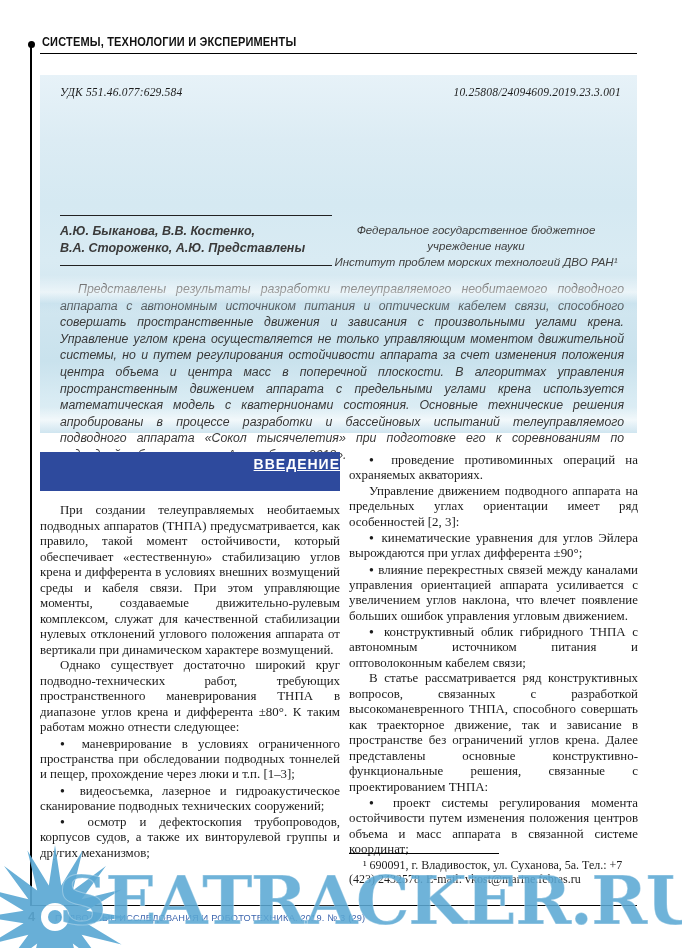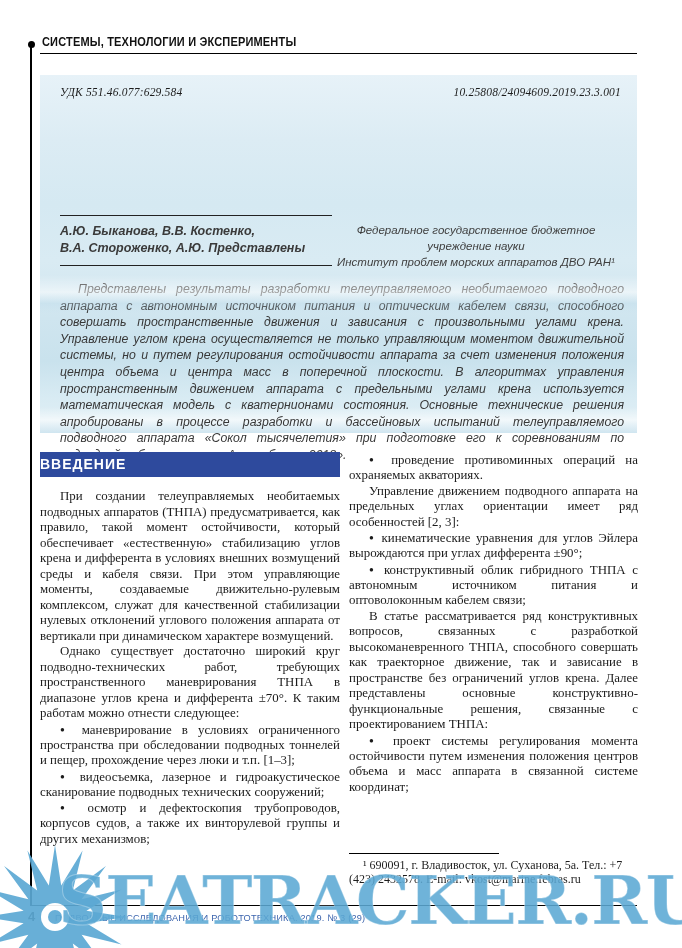--- a/index.html
+++ b/index.html
@@ -84,26 +84,27 @@
     font-family:"Liberation Sans",sans-serif;
     font-size:12.3px;line-height:16.6px;color:#383838;
     text-align:justify;text-indent:18px;
   }
 
   
   .col{position:absolute;top:452px;font-size:12.9px;line-height:15.5px;text-align:justify;}
   .col-left{left:40px;width:300px;}
   .col-right{left:349px;width:289px;}
   .section-bar{
-    width:100%;height:25px;margin-bottom:12px;
+    width:100%;height:39px;margin-bottom:12px;
     background:var(--accent);
-    color:#fff;text-align:left;
+    color:#fff;text-align:right;
     font-family:"Liberation Sans",sans-serif;
     font-weight:bold;font-size:14px;line-height:25px;letter-spacing:1px;
     text-indent:0;
+    text-decoration:underline;
   }
   .col p{margin:0;text-indent:20px;}
   .col p .dot{font-size:8px;vertical-align:1.5px;}
 
   
   .footnote{
     position:absolute;left:349px;top:853px;width:289px;
     font-size:12px;line-height:14px;text-align:left;color:#1d1d1d;
   }
   .footnote-rule{width:150px;border-top:1.2px solid #000;margin-bottom:4px;}
@@ -148,41 +149,42 @@
 
   <div class="hero">
     <div class="udk">УДК 551.46.077:629.584</div>
     <div class="doi">10.25808/24094609.2019.23.3.001</div>
     <div class="authors-block">
       <div>А.Ю. Быканова, В.В. Костенко,</div>
       <div>В.А. Стороженко, А.Ю. Представлены</div>
     </div>
     <div class="affiliation">
       <div>Федеральное государственное бюджетное учреждение науки</div>
-      <div>Институт проблем морских аппаратов ДВО РАН¹</div>
+      <div>Институт проблем морских технологий ДВО РАН¹</div>
     </div>
     <div class="abstract">Представлены результаты разработки телеуправляемого необитаемого подводного аппарата с автономным источником питания и оптическим кабелем связи, способного совершать пространственные движения и зависания с произвольными углами крена. Управление углом крена осуществляется не только управляющим моментом движительной системы, но и путем регулирования остойчивости аппарата за счет изменения положения центра объема и центра масс в поперечной плоскости. В алгоритмах управления пространственным движением аппарата с предельными углами крена используется математическая модель с кватернионами состояния. Основные технические решения апробированы в процессе разработки и бассейновых испытаний телеуправляемого подводного аппарата «Сокол тысячелетия» при подготовке его к соревнованиям по подводной робототехнике «Аквароботех-2018».</div>
   </div>
 
   <div class="col col-left">
     <div class="section-bar">ВВЕДЕНИЕ</div>
     <div>
         <p>При создании телеуправляемых необитаемых подводных аппаратов (ТНПА) предусматривается, как правило, такой момент остойчивости, который обеспечивает «естественную» стабилизацию углов крена и дифферента в условиях внешних возмущений среды и кабеля связи. При этом управляющие моменты, создаваемые движительно-рулевым комплексом, служат для качественной стабилизации нулевых отклонений углового положения аппарата от вертикали при динамическом характере возмущений.</p>
-        <p>Однако существует достаточно широкий круг подводно-технических работ, требующих пространственного маневрирования ТНПА в диапазоне углов крена и дифферента ±70°. К таким работам можно отнести следующее:</p>
+        <p>Однако существует достаточно широкий круг подводно-технических работ, требующих пространственного маневрирования ТНПА в диапазоне углов крена и дифферента ±80°. К таким работам можно отнести следующее:</p>
         <p><span class="dot">●</span>&nbsp;маневрирование в условиях ограниченного пространства при обследовании подводных тоннелей и пещер, прохождение через люки и т.п. [1–3];</p>
         <p><span class="dot">●</span>&nbsp;видеосъемка, лазерное и гидроакустическое сканирование подводных технических сооружений;</p>
         <p><span class="dot">●</span>&nbsp;осмотр и дефектоскопия трубопроводов, корпусов судов, а также их винторулевой группы и других механизмов;</p>
       </div>
   </div>
 
   <div class="col col-right">
     <div>
         <p><span class="dot">●</span>&nbsp;проведение противоминных операций на охраняемых акваториях.</p>
         <p>Управление движением подводного аппарата на предельных углах ориентации имеет ряд особенностей [2, 3]:</p>
         <p><span class="dot">●</span>&nbsp;кинематические уравнения для углов Эйлера вырождаются при углах дифферента ±90°;</p>
+        <p><span class="dot">●</span>&nbsp;влияние перекрестных связей между каналами управления ориентацией аппарата усиливается с увеличением углов наклона, что влечет появление больших ошибок управления угловым движением.</p>
         <p><span class="dot">●</span>&nbsp;конструктивный облик гибридного ТНПА с автономным источником питания и оптоволоконным кабелем связи;</p>
         <p>В статье рассматривается ряд конструктивных вопросов, связанных с разработкой высокоманевренного ТНПА, способного совершать как траекторное движение, так и зависание в пространстве без ограничений углов крена. Далее представлены основные конструктивно-функциональные решения, связанные с проектированием ТНПА:</p>
         <p><span class="dot">●</span>&nbsp;проект системы регулирования момента остойчивости путем изменения положения центров объема и масс аппарата в связанной системе координат;</p>
       </div>
   </div>
 
   <div class="footnote">
     <div class="footnote-rule"></div>
     <p>¹ 690091, г. Владивосток, ул. Суханова, 5а. Тел.: +7 (423) 2432578. E-mail: vkost@marine.febras.ru</p>
   </div>

